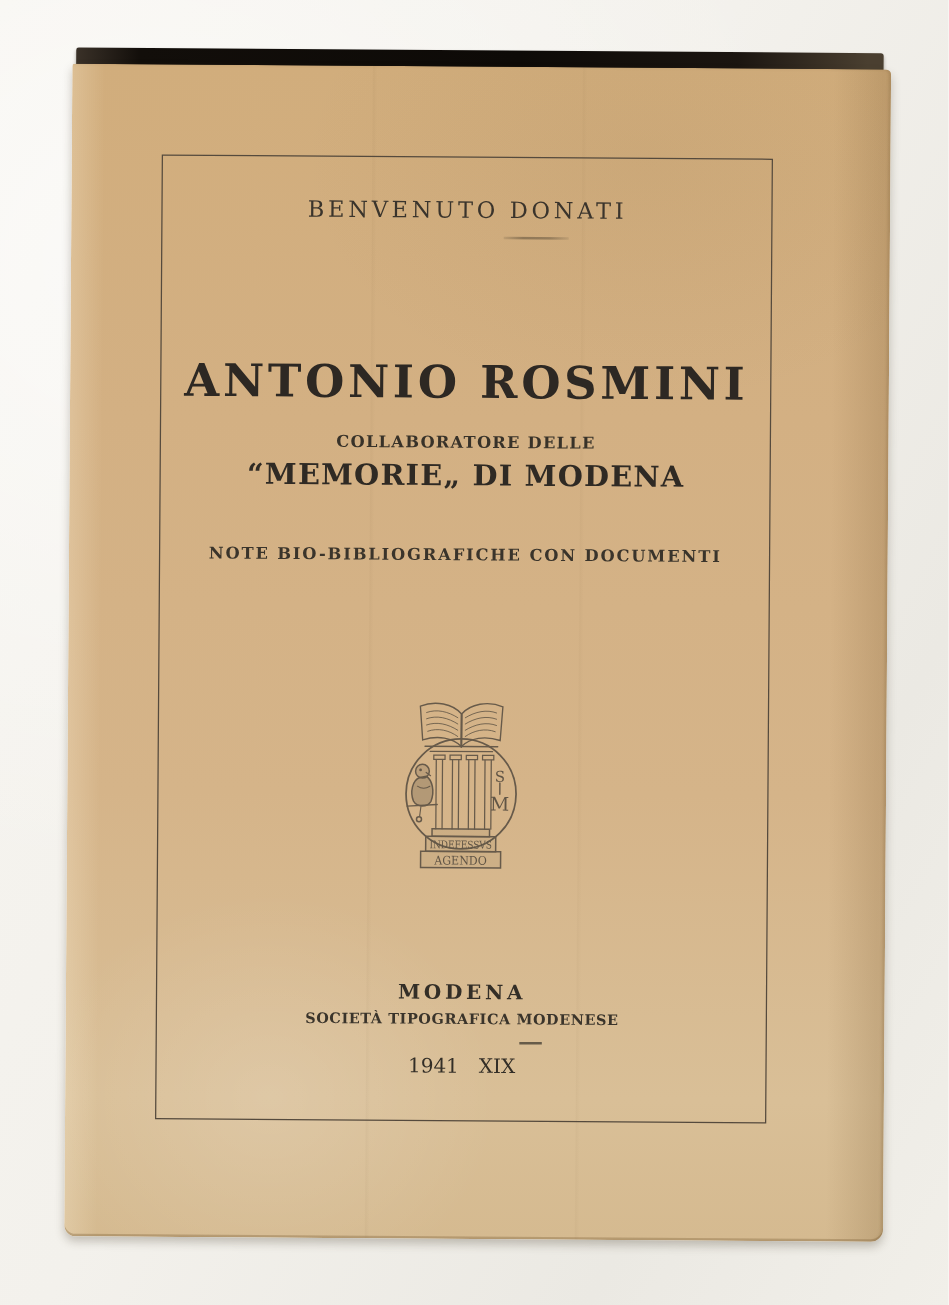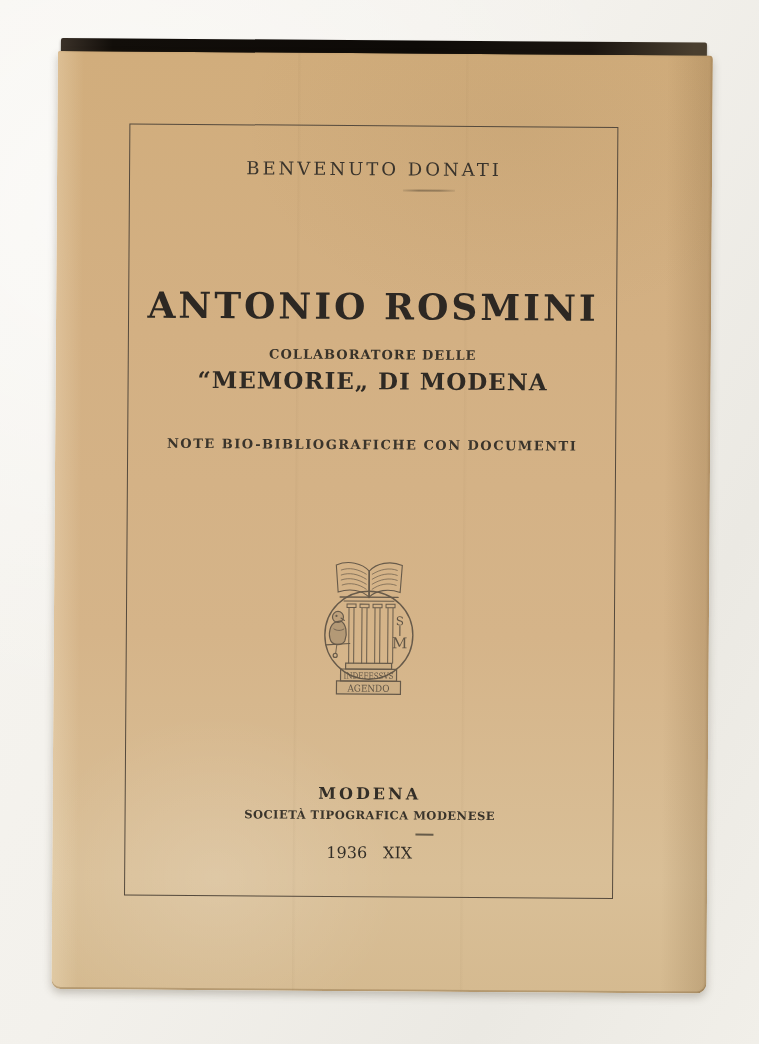--- a/index.html
+++ b/index.html
@@ -153,16 +153,16 @@
           <rect x="19" y="110" width="56" height="12" fill="rgba(94,83,69,.08)"></rect>
           <rect x="15" y="122" width="64" height="13" fill="rgba(94,83,69,.08)"></rect>
           <text x="47" y="119.5" font-size="8.5" text-anchor="middle" stroke="none" textLength="50" lengthAdjust="spacingAndGlyphs">INDEFESSVS</text>
           <text x="47" y="132.5" font-size="9.5" text-anchor="middle" stroke="none" textLength="42" lengthAdjust="spacingAndGlyphs">AGENDO</text>
         </g>
       </svg>
 
       <div class="tline imprint-city">MODENA</div>
       <div class="tline imprint-pub">SOCIETÀ TIPOGRAFICA MODENESE</div>
       <div class="imprint-dash"></div>
-      <div class="tline imprint-year"><span>1936</span><span class="year-gap"></span><span>XIX</span></div>
+      <div class="tline imprint-year"><span>1941</span><span class="year-gap"></span><span>XIX</span></div>
     </div>
   </div>
 </div>
 
 </body></html>

